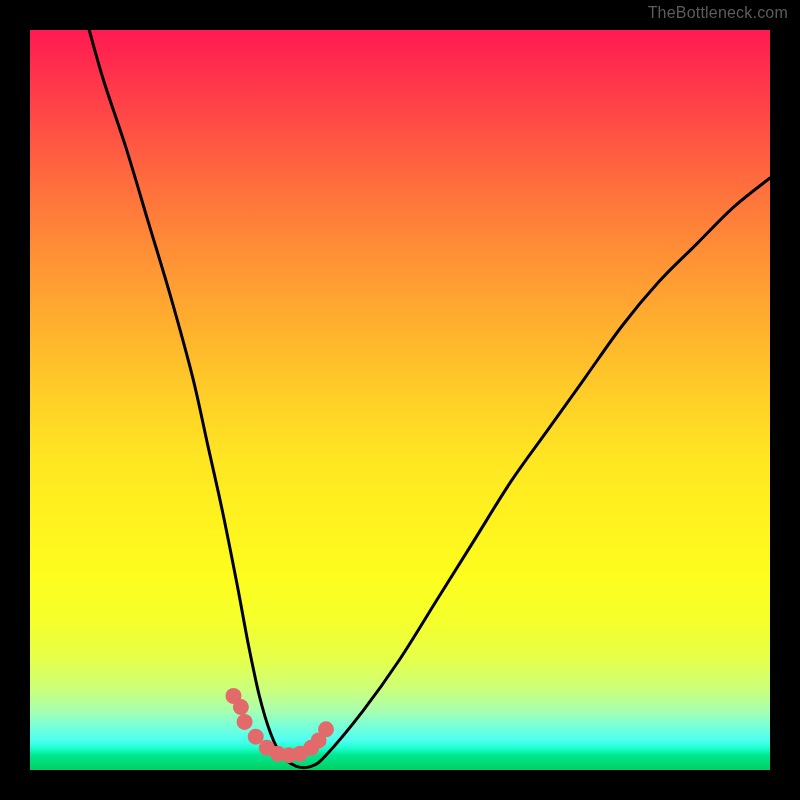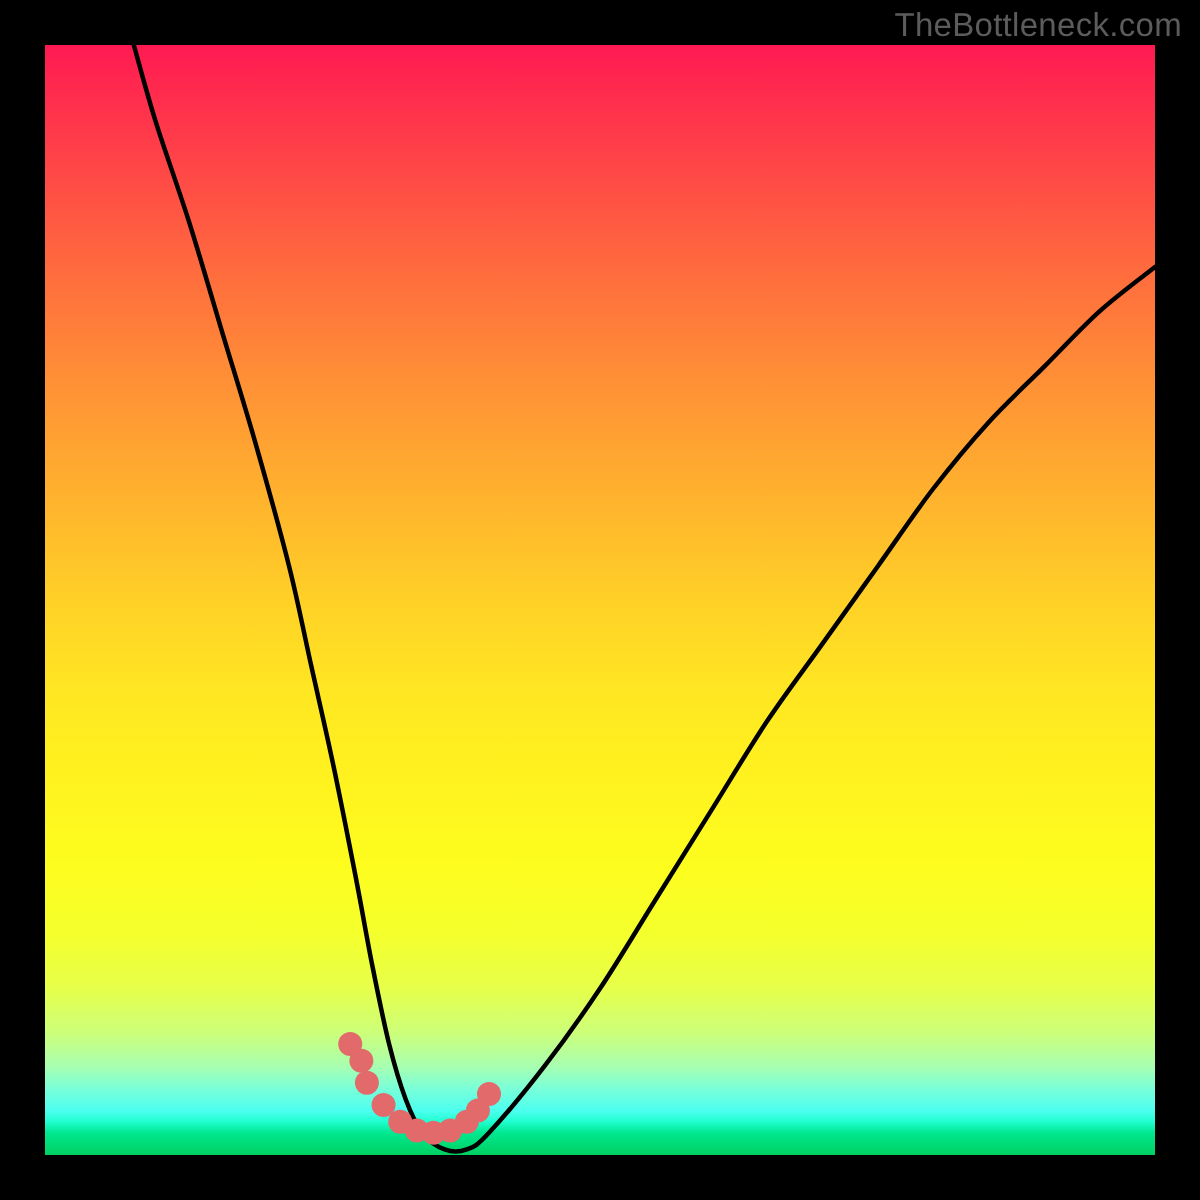--- a/index.html
+++ b/index.html
@@ -44,21 +44,21 @@
       #20ffd0 97%,
       #00e890 98%,
       #00d060 100%
     );
   }
   .watermark {
     position: absolute;
     top: 4px;
     right: 12px;
     color: #5c5c5c;
-    font-size: 22px;
+    font-size: 16px;
     font-weight: 500;
     letter-spacing: 0.2px;
     user-select: none;
   }
   svg.curve {
     position: absolute;
     top: 0;
     left: 0;
     width: 740px;
     height: 740px;

